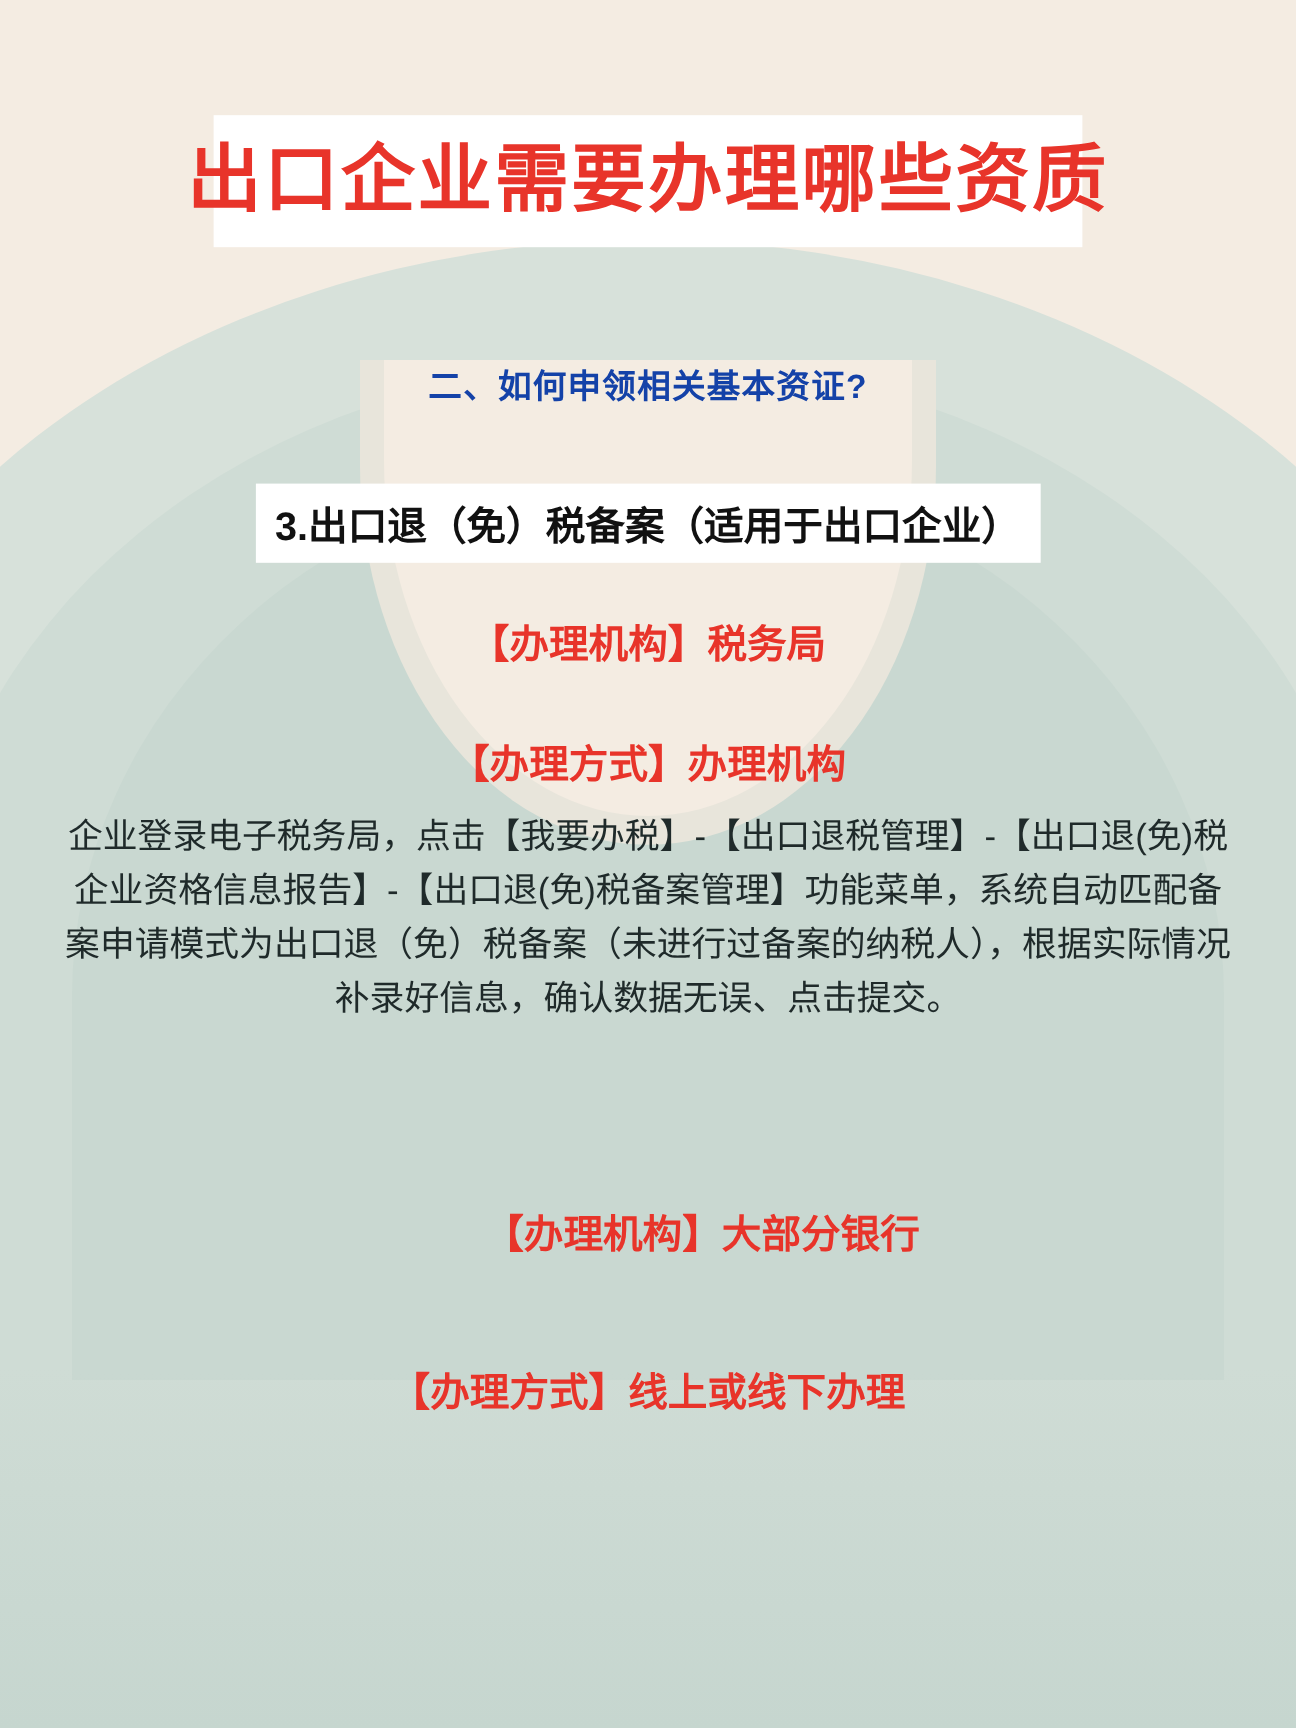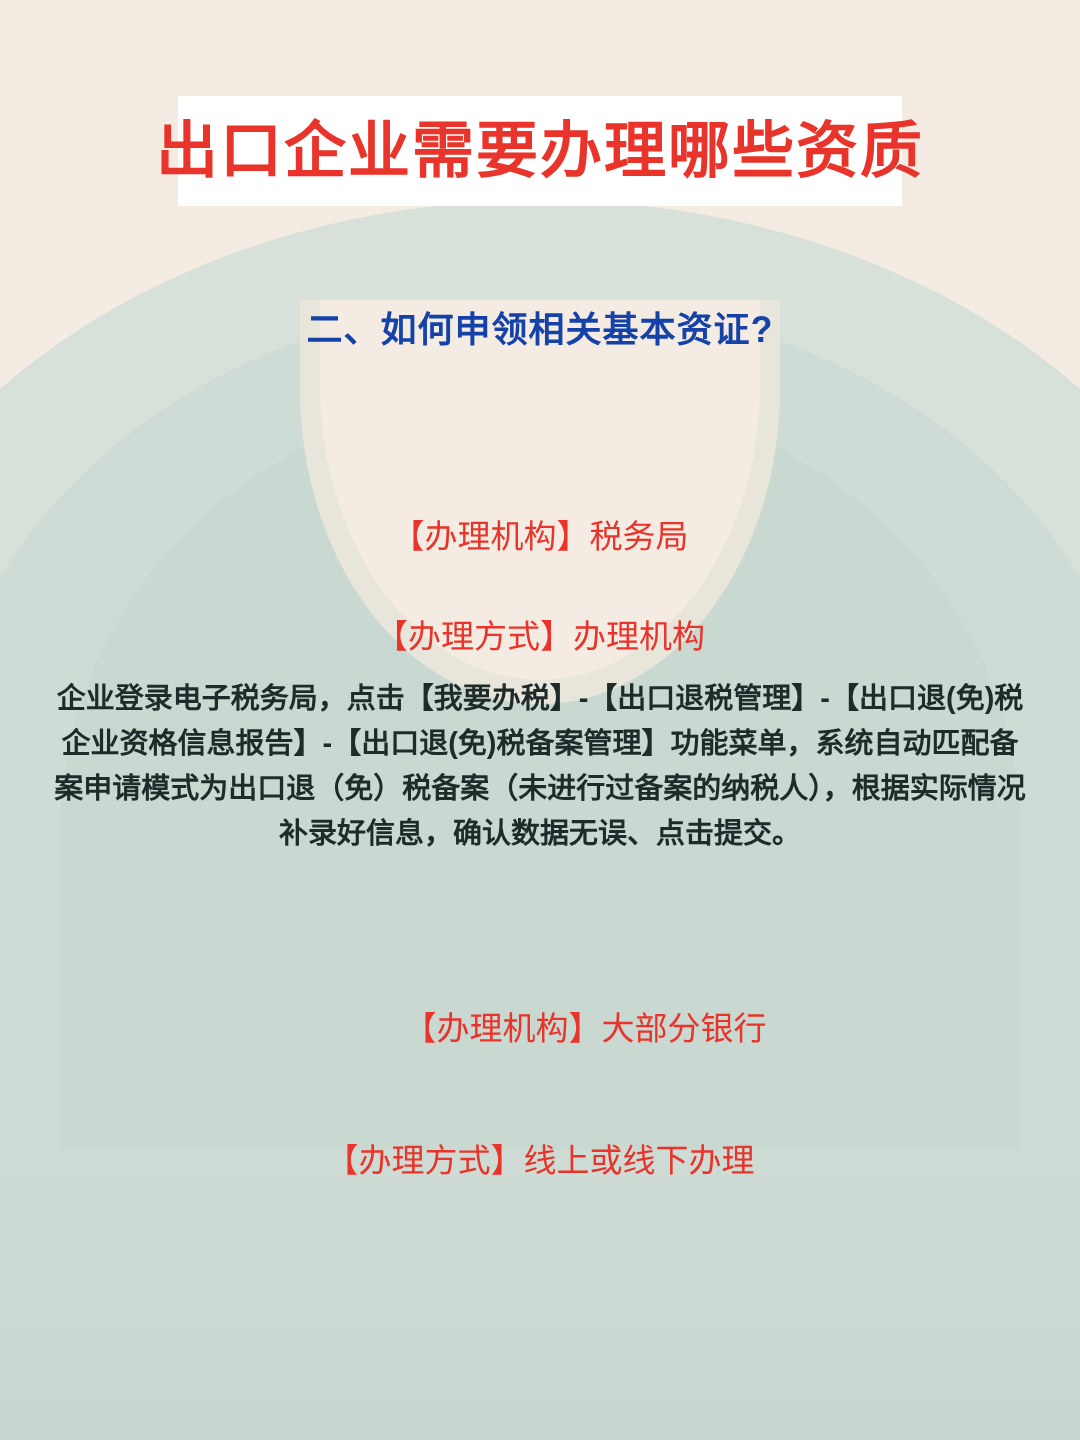--- a/index.html
+++ b/index.html
@@ -119,21 +119,21 @@
     line-height: 1;
     white-space: nowrap;
   }
 
   .section-heading {
     position: absolute;
     left: 0;
     top: 300px;
     width: 1080px;
     text-align: center;
-    font-size: 36px;
+    font-size: 28px;
     font-weight: bold;
     color: #1442a8;
     letter-spacing: 1px;
   }
 
   .sub-heading {
     position: absolute;
     left: 50%;
     transform: translateX(-50%);
     background: #ffffff;
@@ -145,38 +145,38 @@
   }
   .sub-heading.h3 { top: 403px; }
   .sub-heading.h4 { top: 905px; }
 
   .kv-line {
     position: absolute;
     left: 0;
     width: 1080px;
     text-align: center;
     font-size: 33px;
-    font-weight: normal;
+    font-weight: bold;
     white-space: nowrap;
   }
   .kv-line .k { color: #e8342a; }
   .kv-line .v { color: #e8342a; }
 
   .org-1 { top: 510px; }
   .way-1 { top: 610px; }
   .org-2 { top: 1002px; margin-left: 45px; }
   .way-2 { top: 1134px; }
 
   .body-para {
     position: absolute;
     left: 50px;
     width: 980px;
     text-align: center;
     font-size: 29px;
-    font-weight: bold;
+    font-weight: normal;
     line-height: 1.55;
     color: #1f2a2a;
   }
   .para-1 { top: 676px; }
   .para-2 { top: 1172px; }
 </style>
 </head>
 <body>
 
 <div class="bg-root" data-interactable="false">
@@ -191,20 +191,21 @@
 </div>
 
 <div class="page" data-interactable="false">
 
   <div class="title-band" data-interactable="false">
     <div class="title-text" data-interactable="false">出口企业需要办理哪些资质</div>
   </div>
 
   <div class="section-heading" data-interactable="false">二、如何申领相关基本资证?</div>
 
+  <div class="sub-heading h3" data-interactable="false">3.出口退（免）税备案（适用于出口企业）</div>
 
   <div class="kv-line org-1" data-interactable="false">
     <span class="k" data-interactable="false">【办理机构】</span><span class="v" data-interactable="false">税务局</span>
   </div>
 
   <div class="kv-line way-1" data-interactable="false">
     <span class="k" data-interactable="false">【办理方式】</span><span class="v" data-interactable="false">办理机构</span>
   </div>
 
   <div class="body-para para-1" data-interactable="false">企业登录电子税务局，点击【我要办税】-【出口退税管理】-【出口退(免)税企业资格信息报告】-【出口退(免)税备案管理】功能菜单，系统自动匹配备案申请模式为出口退（免）税备案（未进行过备案的纳税人），根据实际情况补录好信息，确认数据无误、点击提交。</div>

